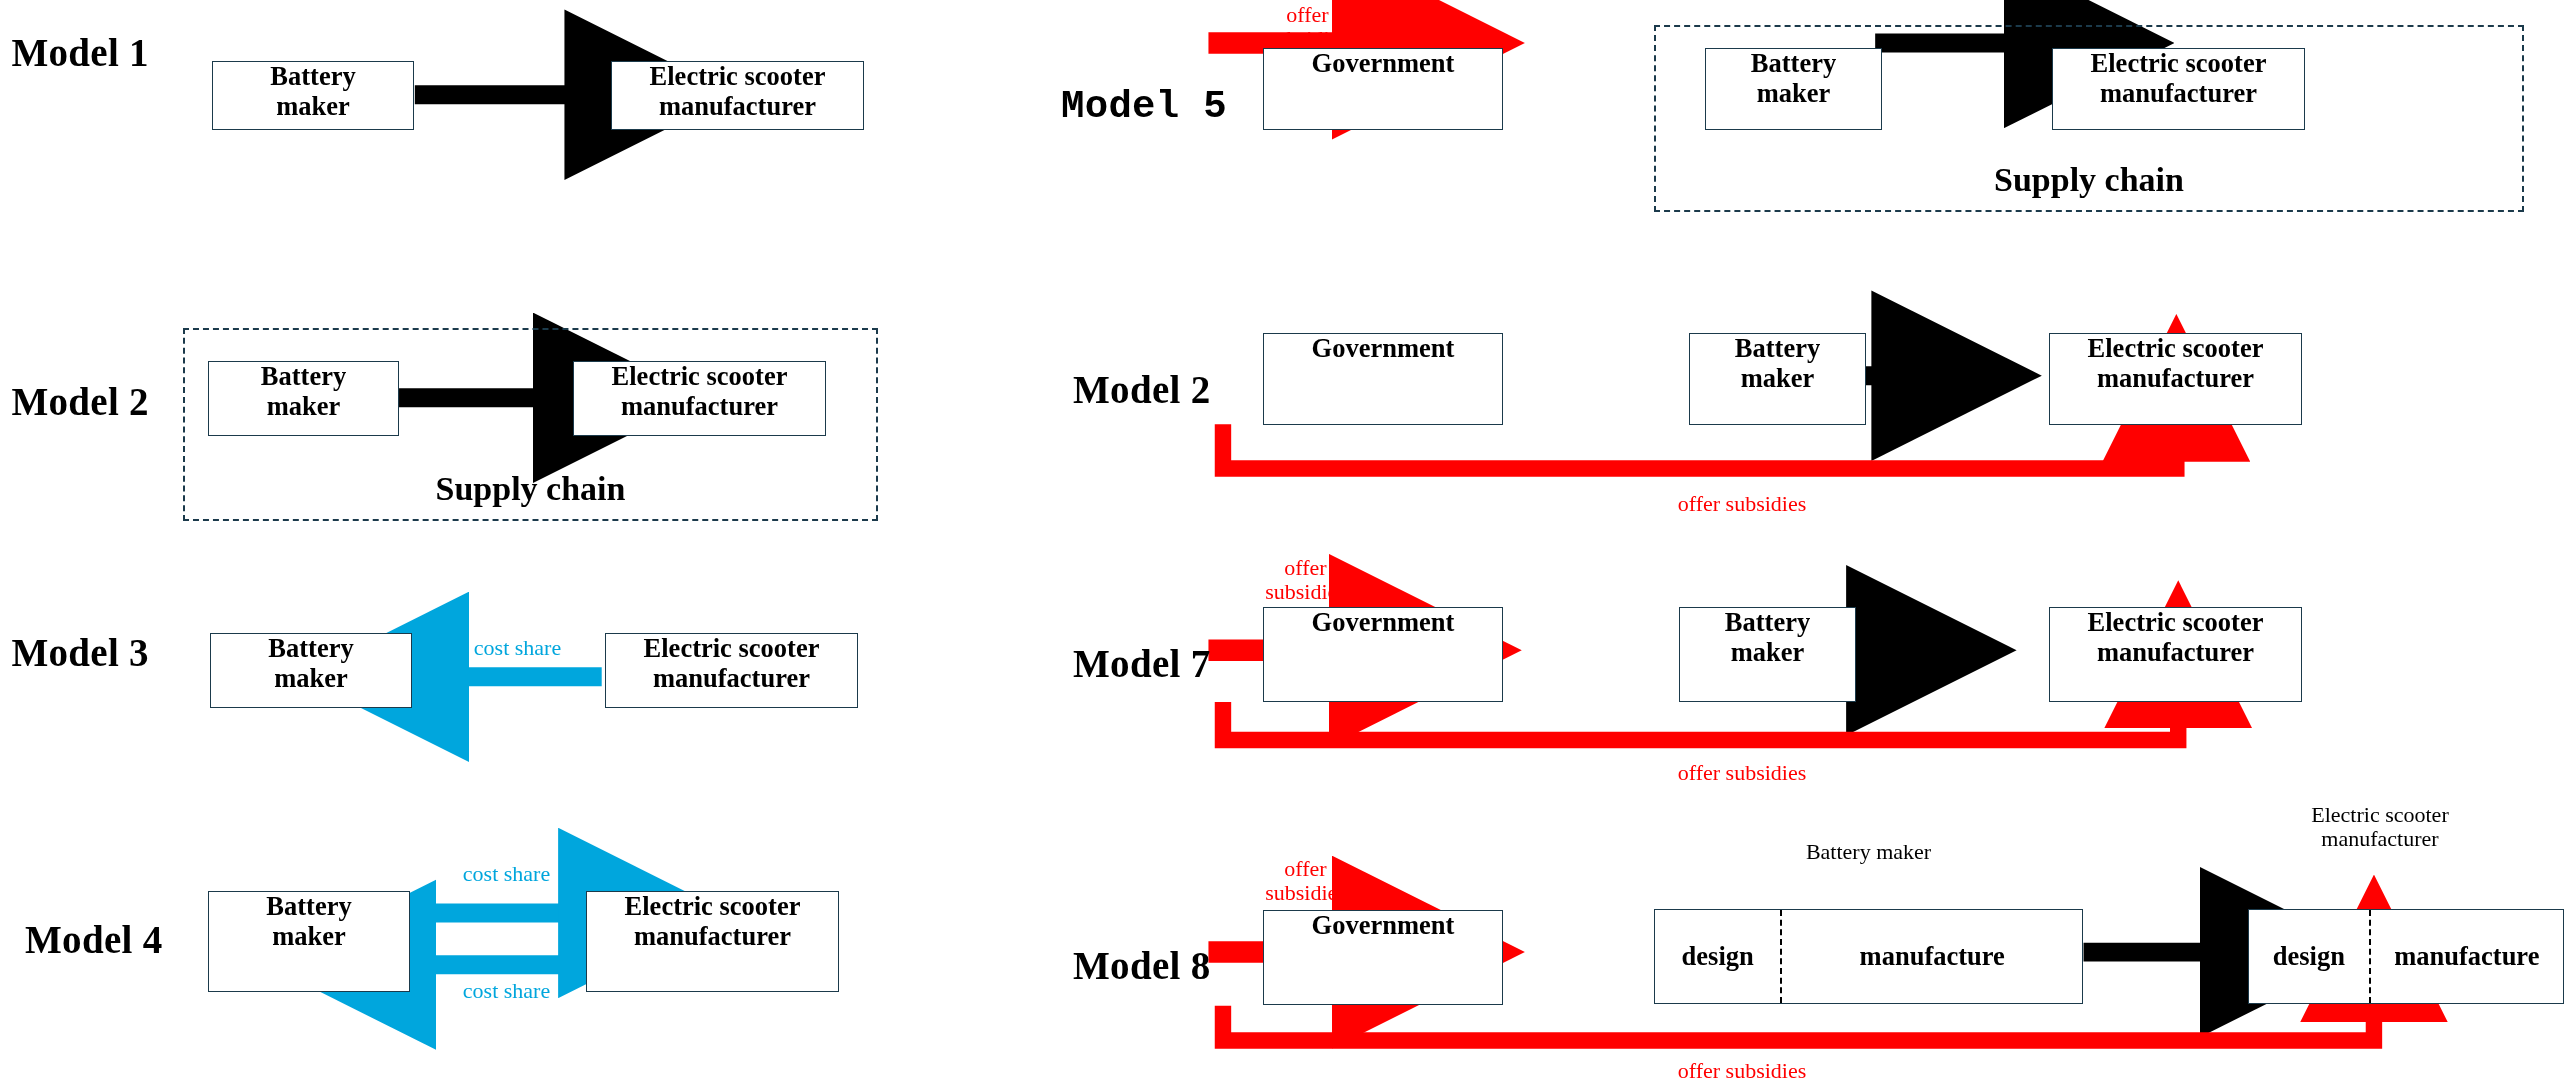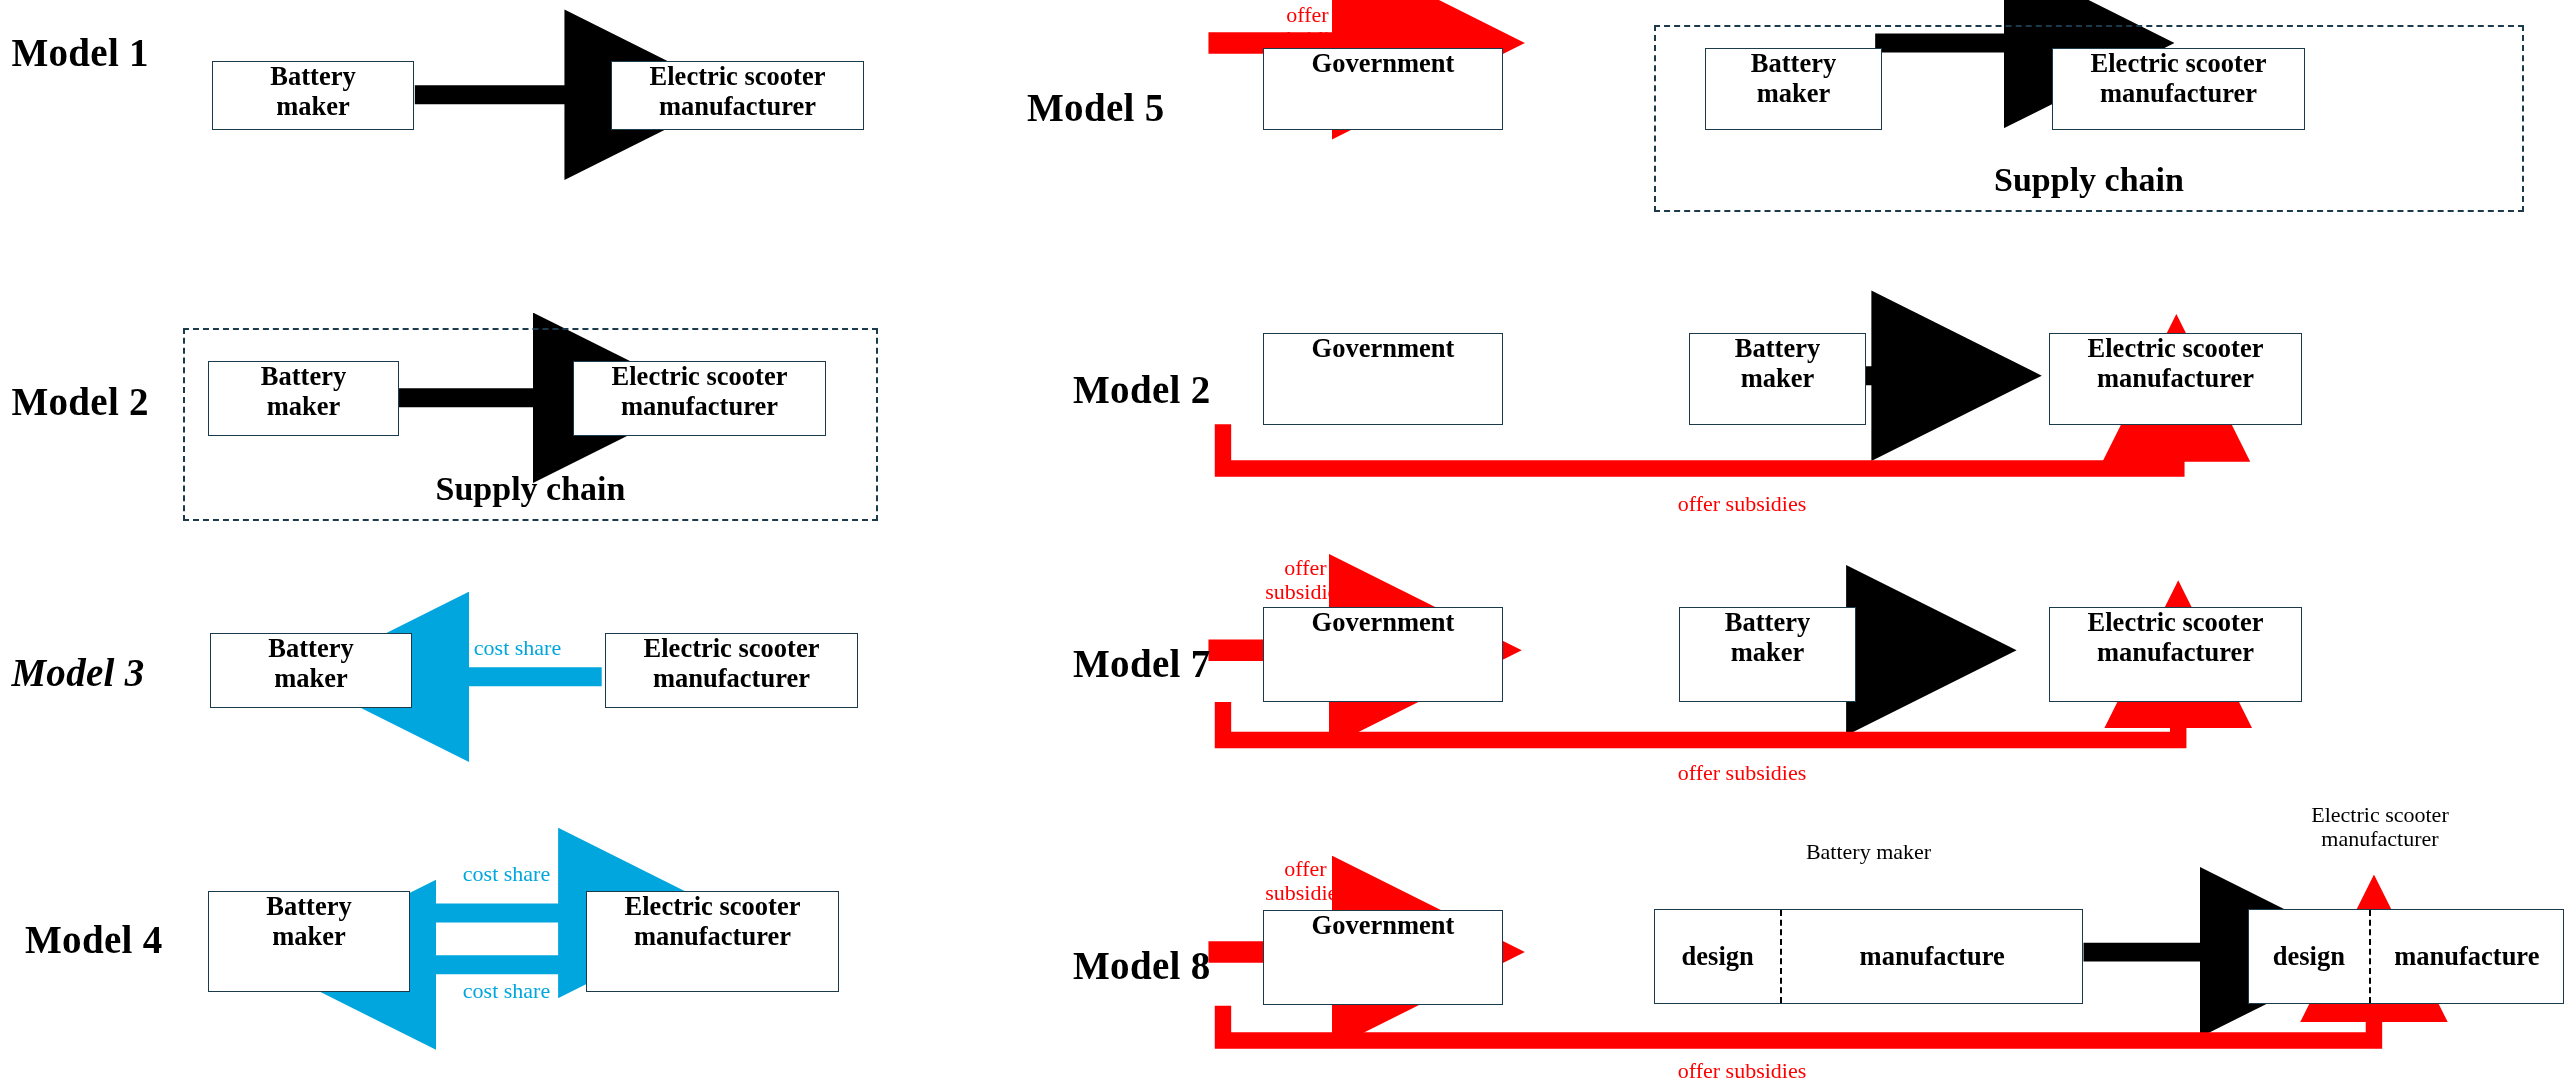--- a/index.html
+++ b/index.html
@@ -141,21 +141,21 @@
 
   <div class="ebox" style="left:573px;top:361px;width:253px;height:75px;">
     <div class="etext">
       <span>Electric scooter</span><br>
       <span>manufacturer</span>
     </div>
   </div>
 
   <div class="sc-label" style="left:183px;top:470px;width:695px;">Supply chain</div>
 
-  <div class="model-label" style="left:11.4px;top:650px;font-style:italic;">Model 3</div>
+  <div class="model-label" style="left:11.4px;top:630px;">Model 3</div>
 
   <div class="ebox" style="left:210px;top:633px;width:202px;height:75px;">
     <div class="etext">
       <span>Battery</span><br>
       <span>maker</span>
     </div>
   </div>
 
   <div class="ebox" style="left:605px;top:633px;width:253px;height:75px;">
     <div class="etext">
@@ -179,21 +179,21 @@
     <div class="etext">
       <span>Electric scooter</span><br>
       <span>manufacturer</span>
     </div>
   </div>
 
   <div class="cap cyan" style="left:410px;top:862px;width:177px;">cost share</div>
 
   <div class="cap cyan" style="left:410px;top:979px;width:177px;">cost share</div>
 
-  <div class="model-label" style="left:1027px;top:85px;">Model 5</div>
+  <div class="model-label" style="left:1061px;top:85px;font-family:Liberation Mono, monospace;">Model 5</div>
 
   <div class="ebox" style="left:1263px;top:48px;width:240px;height:82px;">
     <div class="etext">Government</div>
   </div>
 
   <div class="dashbox" style="left:1654px;top:25px;width:870px;height:187px;"></div>
 
   <div class="ebox" style="left:1705px;top:48px;width:177px;height:82px;">
     <div class="etext">
       <span>Battery</span><br>

